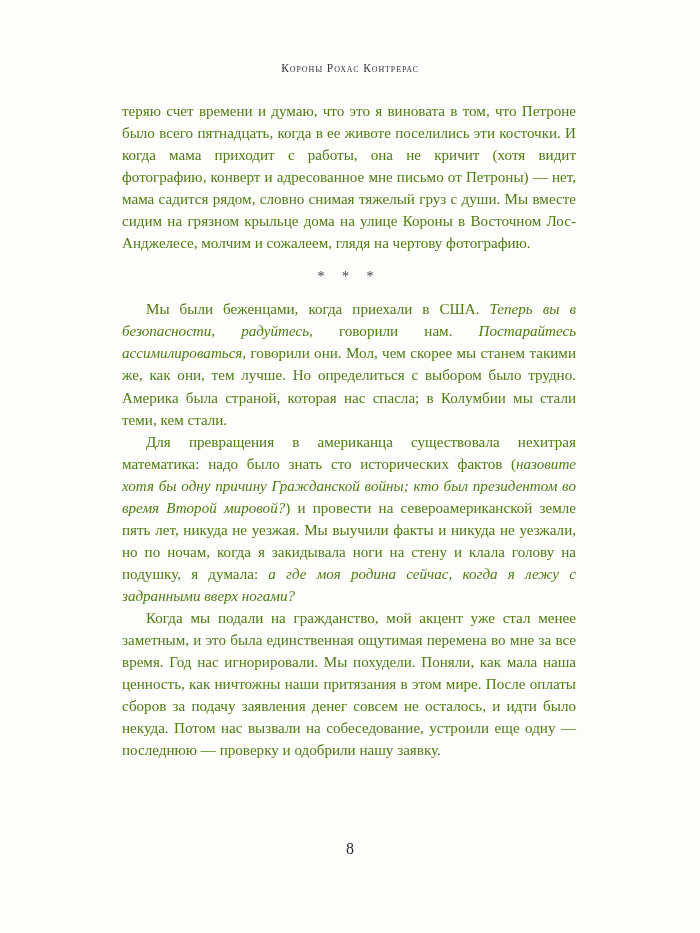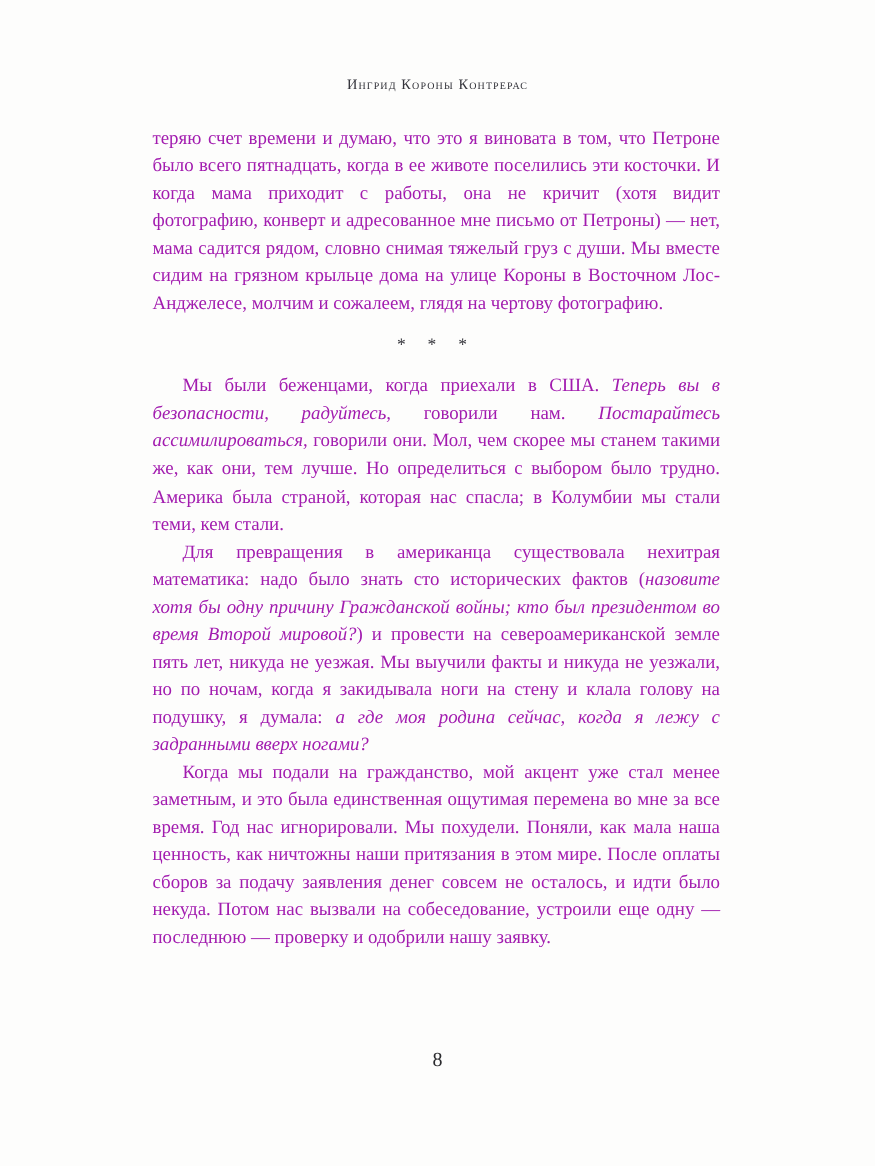--- a/index.html
+++ b/index.html
@@ -44,21 +44,21 @@
   }
 
   p.para {
     margin: 0;
     font-size: 15.1px;
     line-height: 22.05px;
     text-align: justify;
     text-justify: inter-word;
     text-indent: 24px;
     hyphens: manual;
-    color: #a21caf;
+    color: #4d7c0f;
   }
 
   p.para.no-indent {
     text-indent: 0;
   }
 
   em, .it {
     font-style: italic;
   }
 
@@ -81,21 +81,21 @@
     text-align: center;
     font-size: 16px;
     color: #2b2b2e;
   }
 </style>
 </head>
 <body>
 
 <div class="page">
 
-  <div class="running-head">Ингрид Короны Контрерас</div>
+  <div class="running-head">Короны Рохас Контрерас</div>
 
   <div class="text-block">
 
     <p class="para no-indent">теряю счет времени и думаю, что это я виновата в том, что Петроне было всего пятнадцать, когда в ее животе поселились эти косточки. И когда мама приходит с работы, она не кричит (хотя видит фотографию, конверт и адресованное мне письмо от Петроны) — нет, мама садится рядом, словно снимая тяжелый груз с души. Мы вместе сидим на грязном крыльце дома на улице Короны в Восточном Лос-Анджелесе, молчим и сожалеем, глядя на чертову фотографию.</p>
 
     <p class="section-break">* * *</p>
 
     <p class="para"><span>Мы были беженцами, когда приехали в США. </span><span class="it">Теперь вы в безопасности, радуйтесь,</span><span> говорили нам. </span><span class="it">Постарайтесь ассимилироваться,</span><span> говорили они. Мол, чем скорее мы станем такими же, как они, тем лучше. Но определиться с выбором было трудно. Америка была страной, которая нас спасла; в Колумбии мы стали теми, кем стали.</span></p>
 
     <p class="para"><span>Для превращения в американца существовала нехитрая математика: надо было знать сто исторических фактов (</span><span class="it">назовите хотя бы одну причину Гражданской войны; кто был президентом во время Второй мировой?</span><span>) и провести на североамериканской земле пять лет, никуда не уезжая. Мы выучили факты и никуда не уезжали, но по ночам, когда я закидывала ноги на стену и клала голову на подушку, я думала: </span><span class="it">а где моя родина сейчас, когда я лежу с задранными вверх ногами?</span></p>

